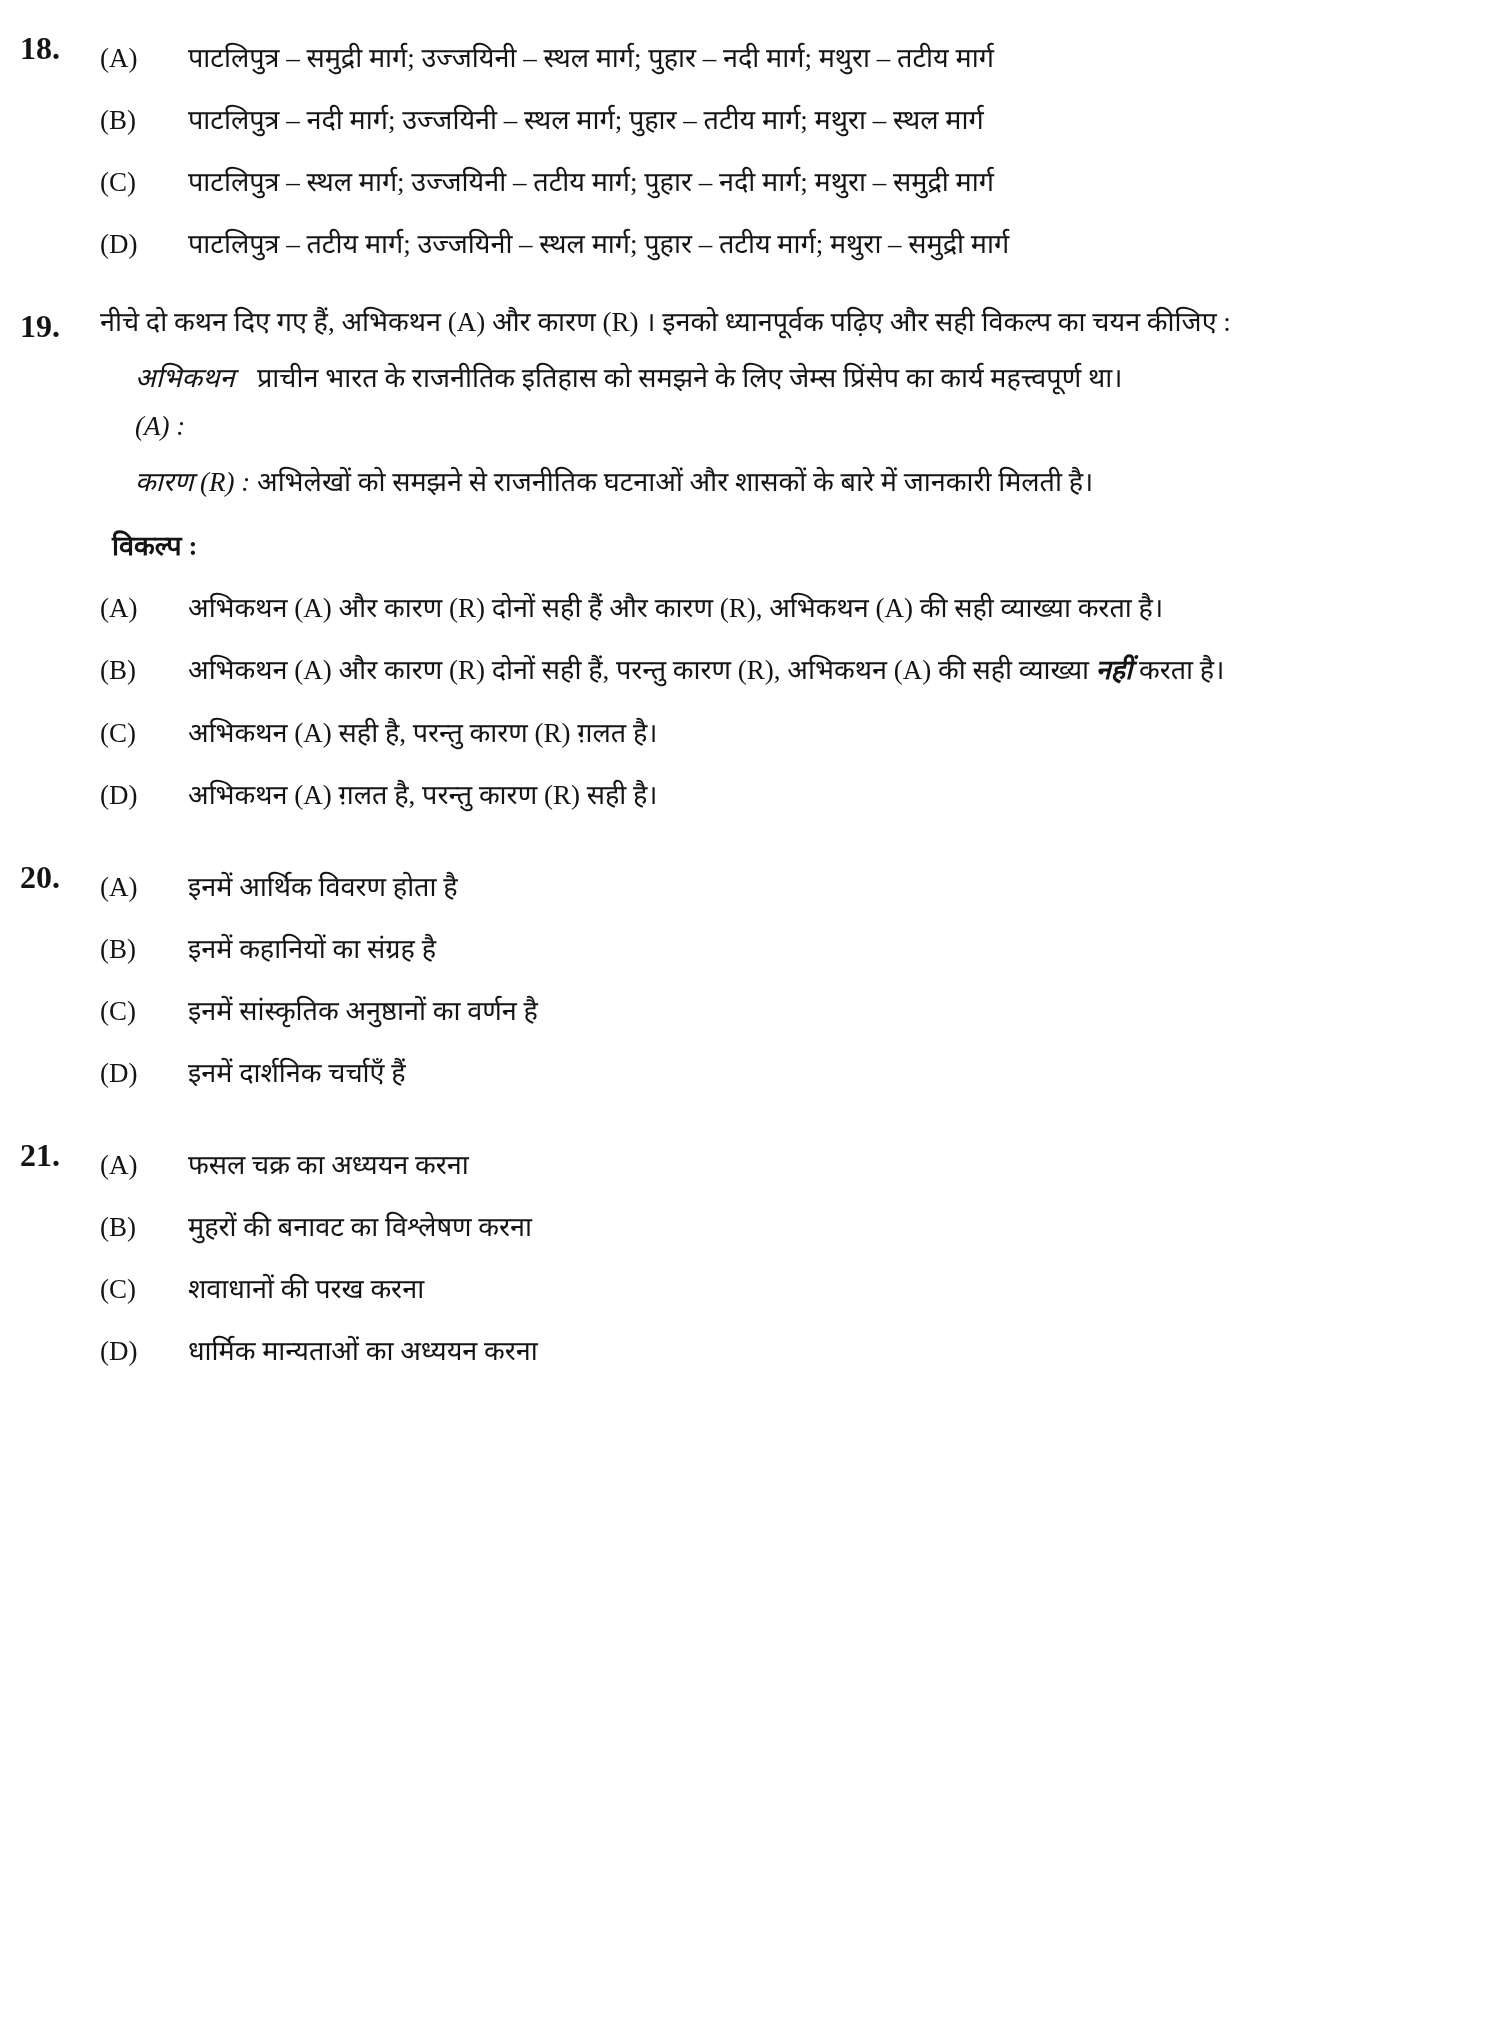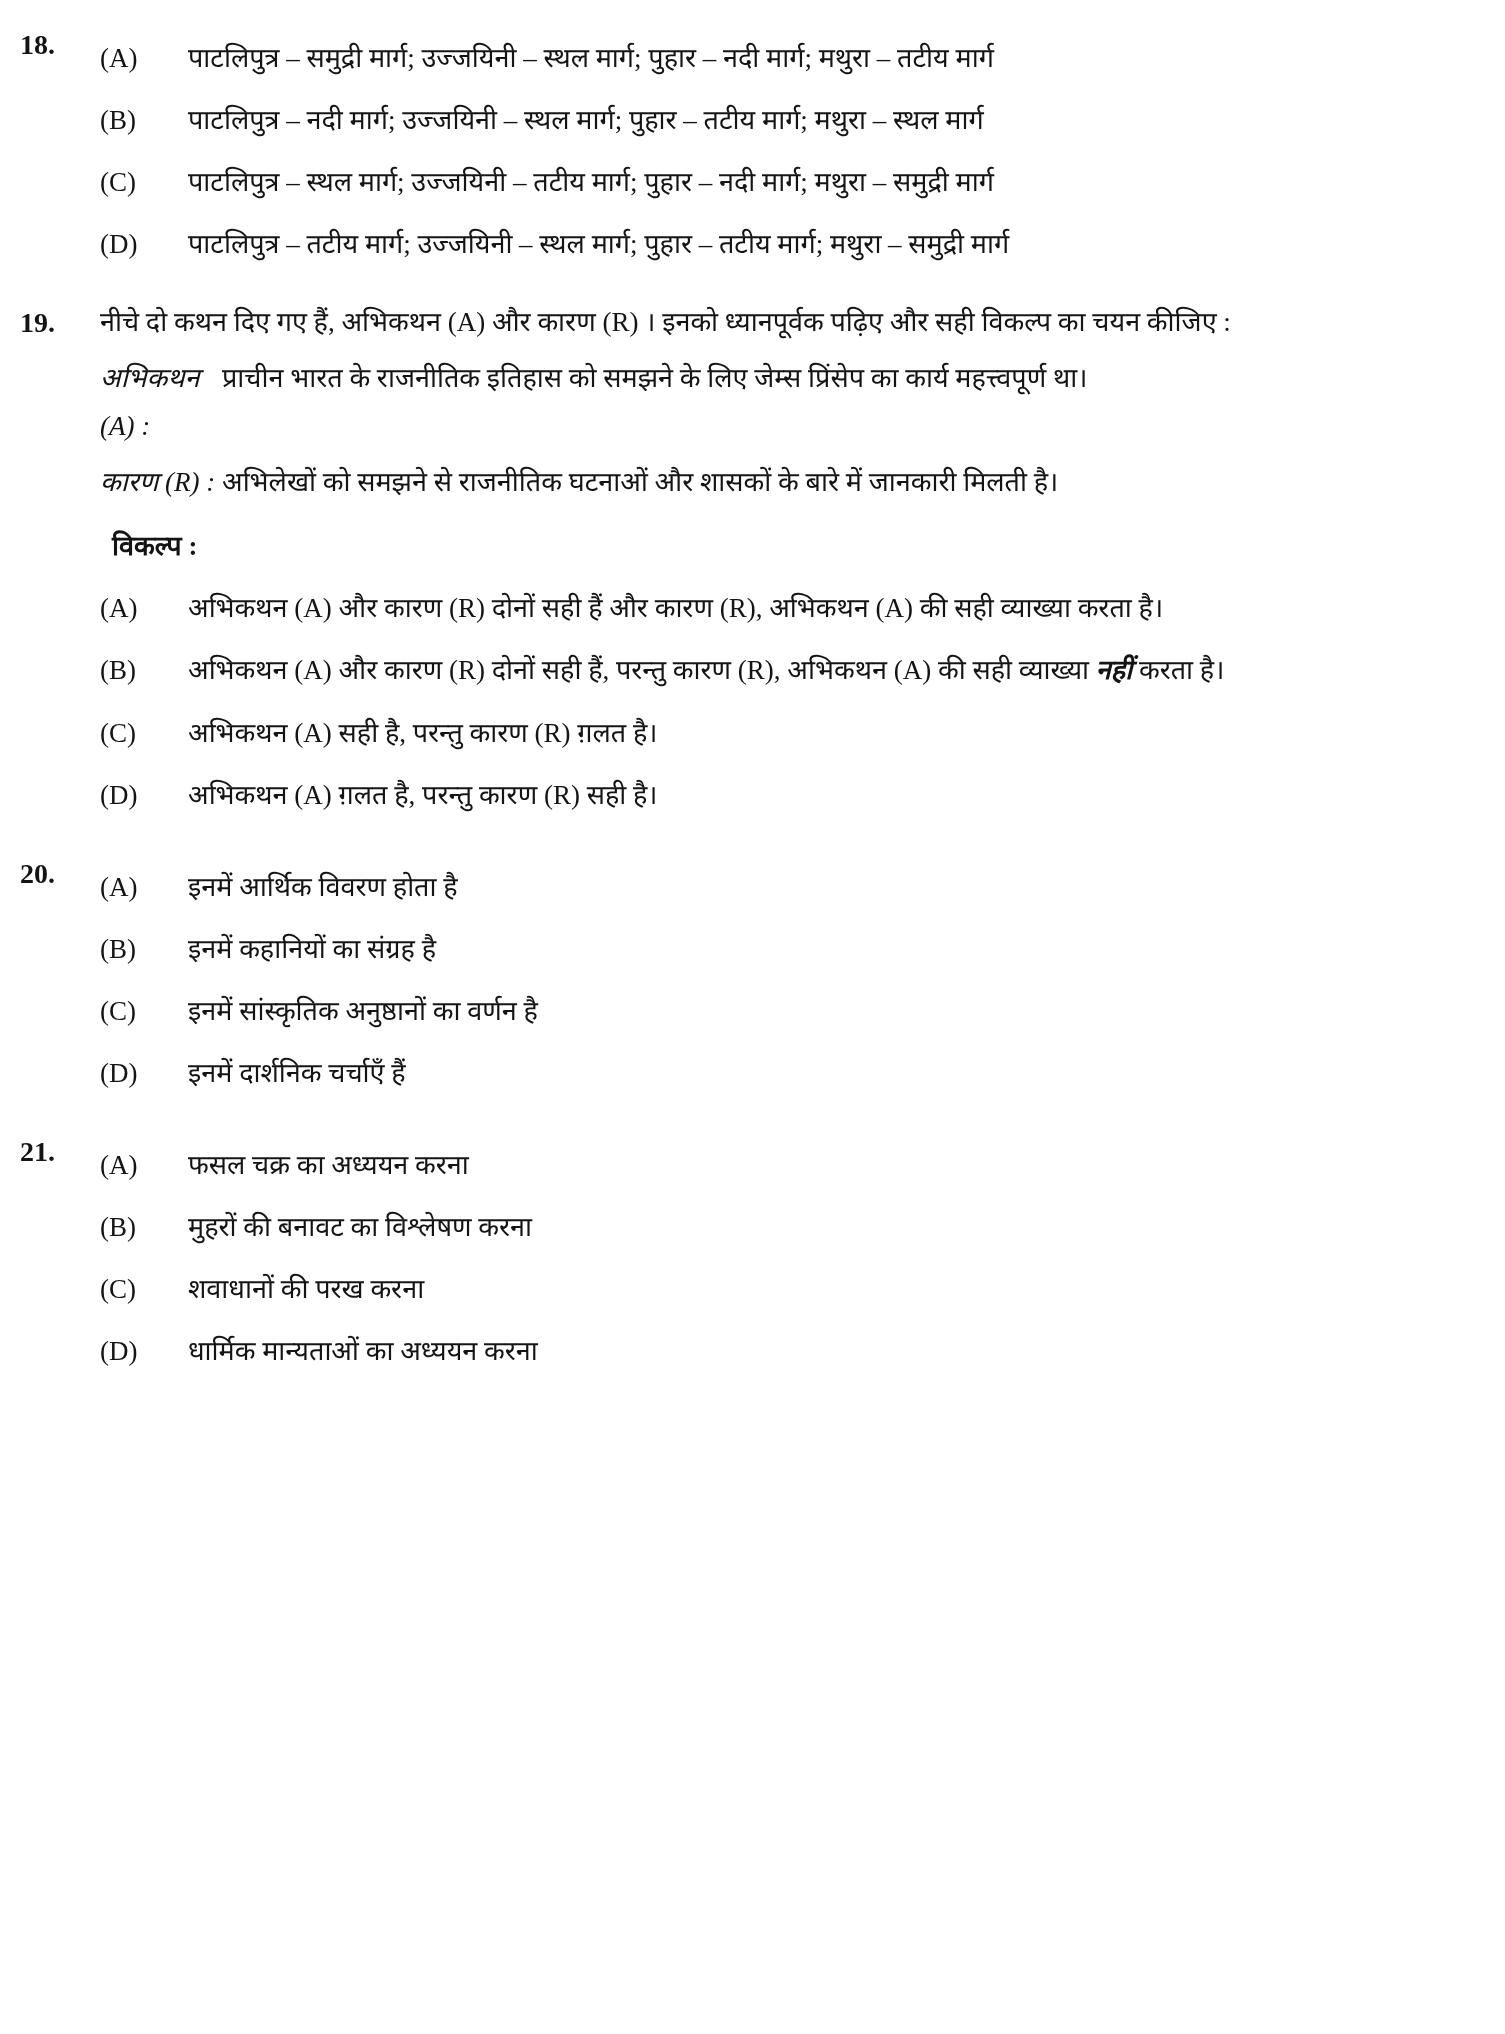--- a/index.html
+++ b/index.html
@@ -21,21 +21,21 @@
   .question {
     display: flex;
     margin-top: 30px;
   }
   .question.first {
     margin-top: 6px;
   }
   .qnum {
     flex: 0 0 80px;
     font-weight: bold;
-    font-size: 28px;
+    font-size: 32px;
     line-height: 1.75;
   }
   .qbody {
     flex: 1;
     min-width: 0;
   }
   .qtext {
     margin: 0;
     line-height: 1.78;
     text-align: justify;
@@ -57,20 +57,21 @@
     text-align: justify;
   }
   .ar-row {
     display: flex;
     margin-top: 8px;
     line-height: 1.78;
   }
   .ar-label {
     flex: 0 0 122px;
     font-style: italic;
+    margin-left: 35px;
   }
   .ar-text {
     flex: 1;
     min-width: 0;
     text-align: justify;
   }
   .options-heading {
     margin: 16px 0 0 12px;
     font-weight: bold;
     line-height: 1.78;

